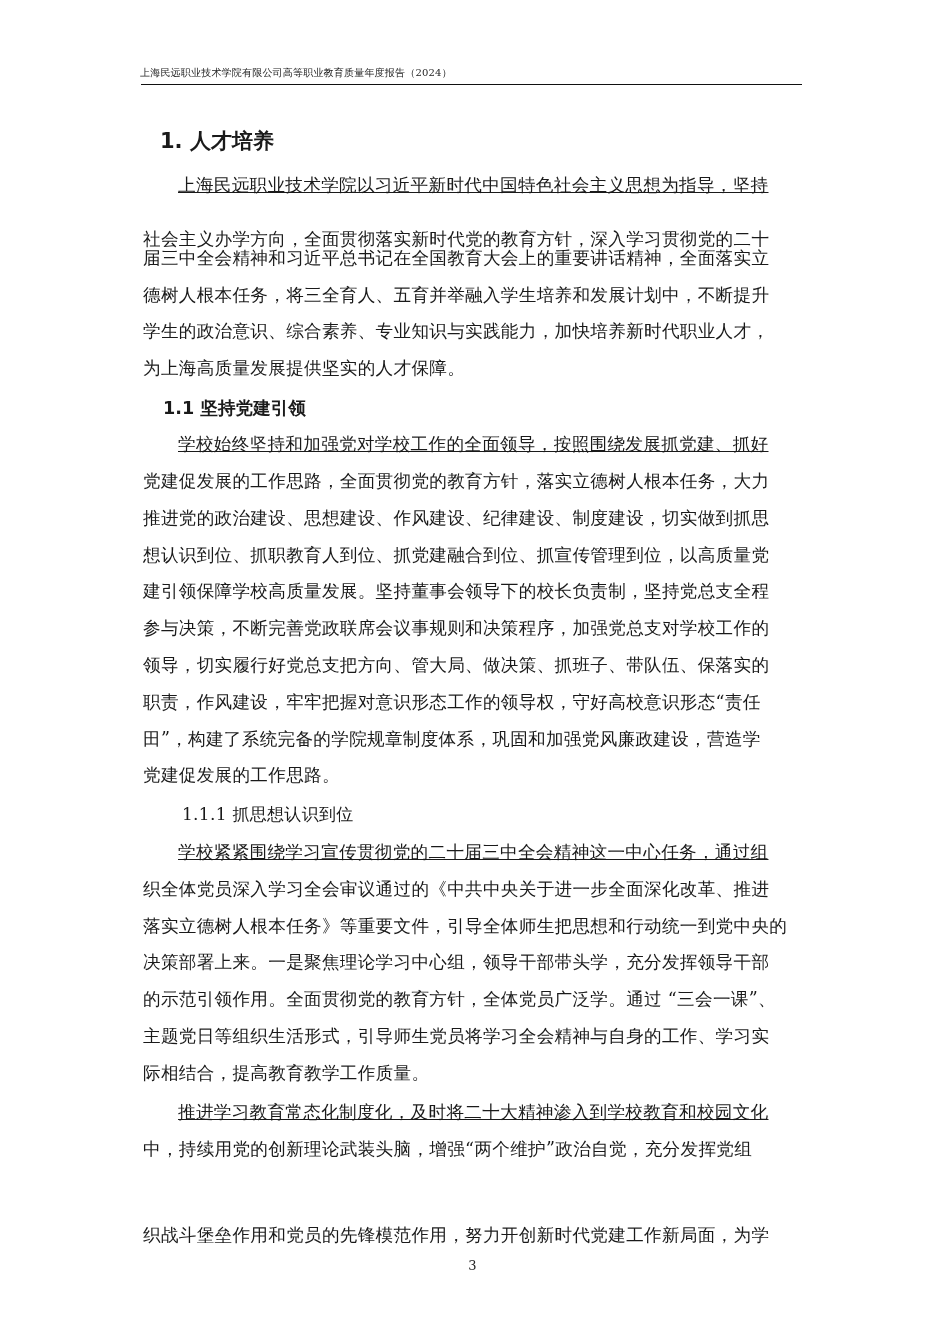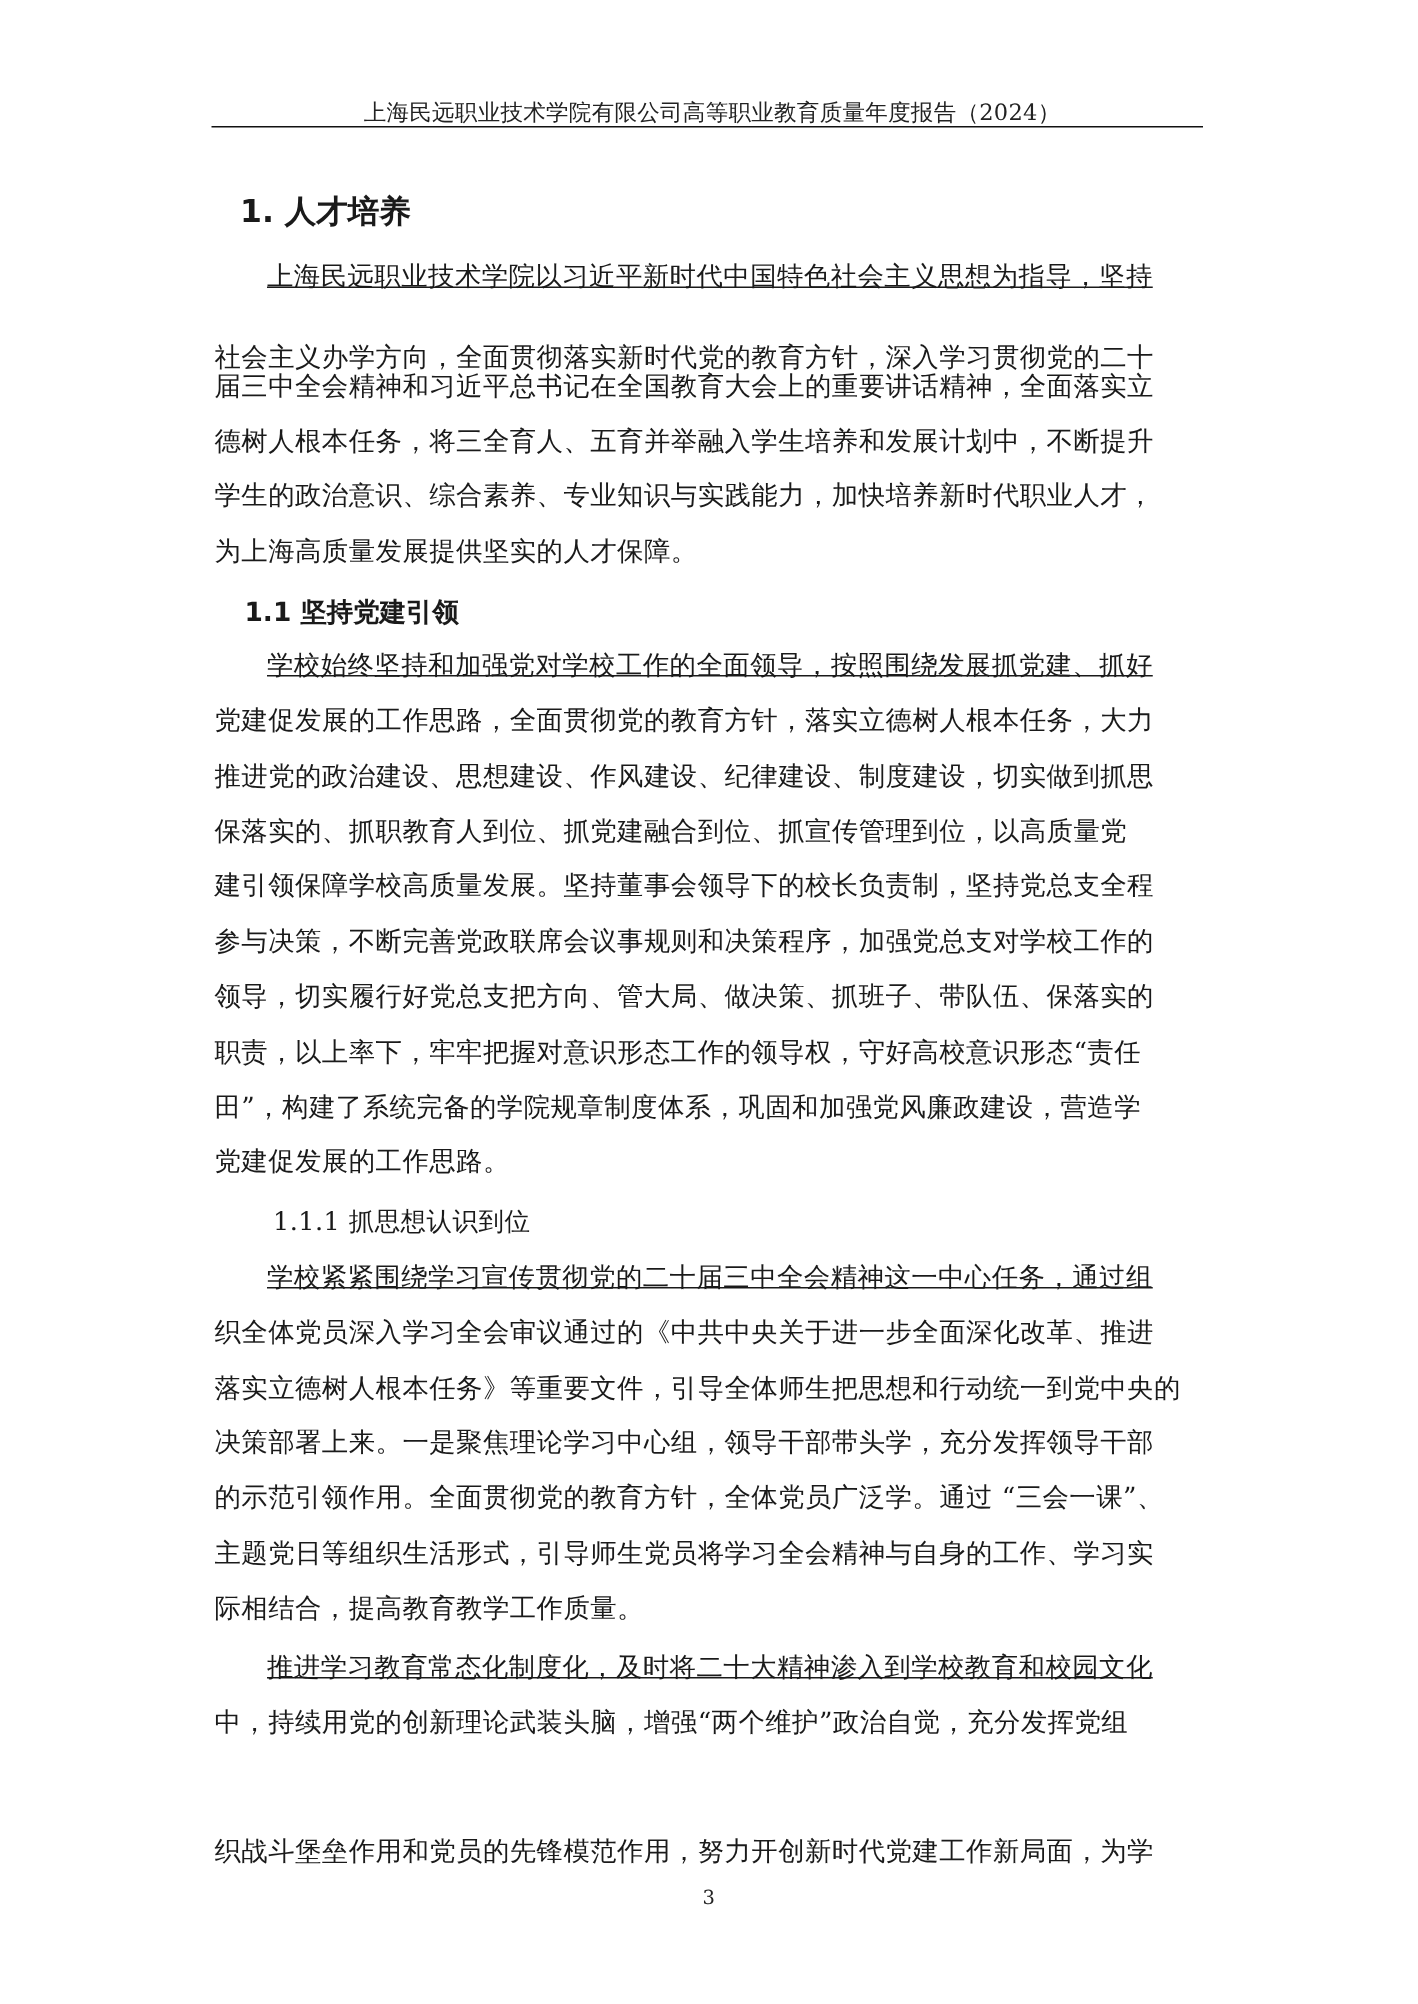--- a/index.html
+++ b/index.html
@@ -1,17 +1,17 @@
 <!DOCTYPE html>
 <html><head>
 <meta charset="utf-8">
 <style>
   html, body { margin: 0; padding: 0; background: #ffffff; }
   body { width: 945px; height: 1336px; position: relative; overflow: hidden; font-family: "DejaVu Serif", "Liberation Serif", serif; color: #1a1a1a; }
-  .header-text { position: absolute; left: 140px; width: 662px; top: 66px; text-align: right; font-size: 15px; letter-spacing: 0.2px; padding-right: 95px; box-sizing: border-box; color: #222; white-space: nowrap; }
+  .header-text { position: absolute; left: 140px; width: 662px; top: 66px; text-align: left; font-size: 10px; letter-spacing: 0.2px; padding-right: 95px; box-sizing: border-box; color: #222; white-space: nowrap; }
   .header-rule { position: absolute; left: 141px; width: 661px; top: 84px; height: 0; border-top: 1.4px solid #111; }
   .h1 { position: absolute; left: 144px; top: 127px; font-size: 21px; font-weight: bold; font-family: "DejaVu Sans", "Liberation Sans", sans-serif; white-space: nowrap; margin-left: 16px; }
   .line { position: absolute; left: 143px; width: 662px; font-size: 17.6px; white-space: nowrap; letter-spacing: 0.3px; line-height: 22px; }
   .indent { padding-left: 35px; box-sizing: border-box; text-decoration: underline; }
   .h2 { position: absolute; left: 163px; font-size: 17.6px; font-weight: bold; font-family: "DejaVu Sans", "Liberation Sans", sans-serif; white-space: nowrap; }
   .h3 { position: absolute; left: 182px; font-size: 17px; white-space: nowrap; letter-spacing: 0.3px; }
   .page-num { position: absolute; left: 0; width: 945px; top: 1258px; text-align: center; font-size: 13px; color: #222; }
 </style>
 </head>
 <body>
@@ -31,25 +31,25 @@
   <div class="line" style="top:320px">学生的政治意识、综合素养、专业知识与实践能力，加快培养新时代职业人才，</div>
   <div class="line" style="top:357px">为上海高质量发展提供坚实的人才保障。</div>
 </div>
 
 <div class="h2" style="top:396px">1.1 坚持党建引领</div>
 
 <div>
   <div class="line indent" style="top:433px">学校始终坚持和加强党对学校工作的全面领导，按照围绕发展抓党建、抓好</div>
   <div class="line" style="top:470px">党建促发展的工作思路，全面贯彻党的教育方针，落实立德树人根本任务，大力</div>
   <div class="line" style="top:507px">推进党的政治建设、思想建设、作风建设、纪律建设、制度建设，切实做到抓思</div>
-  <div class="line" style="top:544px">保落实的、抓职教育人到位、抓党建融合到位、抓宣传管理到位，以高质量党</div>
+  <div class="line" style="top:544px">想认识到位、抓职教育人到位、抓党建融合到位、抓宣传管理到位，以高质量党</div>
   <div class="line" style="top:580px">建引领保障学校高质量发展。坚持董事会领导下的校长负责制，坚持党总支全程</div>
   <div class="line" style="top:617px">参与决策，不断完善党政联席会议事规则和决策程序，加强党总支对学校工作的</div>
   <div class="line" style="top:654px">领导，切实履行好党总支把方向、管大局、做决策、抓班子、带队伍、保落实的</div>
-  <div class="line" style="top:691px">职责，以上率下，牢牢把握对意识形态工作的领导权，守好高校意识形态“责任</div>
+  <div class="line" style="top:691px">职责，作风建设，牢牢把握对意识形态工作的领导权，守好高校意识形态“责任</div>
   <div class="line" style="top:728px">田”，构建了系统完备的学院规章制度体系，巩固和加强党风廉政建设，营造学</div>
   <div class="line" style="top:764px">党建促发展的工作思路。</div>
 </div>
 
 <div class="h3" style="top:803px">1.1.1 抓思想认识到位</div>
 
 <div>
   <div class="line indent" style="top:841px">学校紧紧围绕学习宣传贯彻党的二十届三中全会精神这一中心任务，通过组</div>
   <div class="line" style="top:878px">织全体党员深入学习全会审议通过的《中共中央关于进一步全面深化改革、推进</div>
   <div class="line" style="top:915px">落实立德树人根本任务》等重要文件，引导全体师生把思想和行动统一到党中央的</div>

